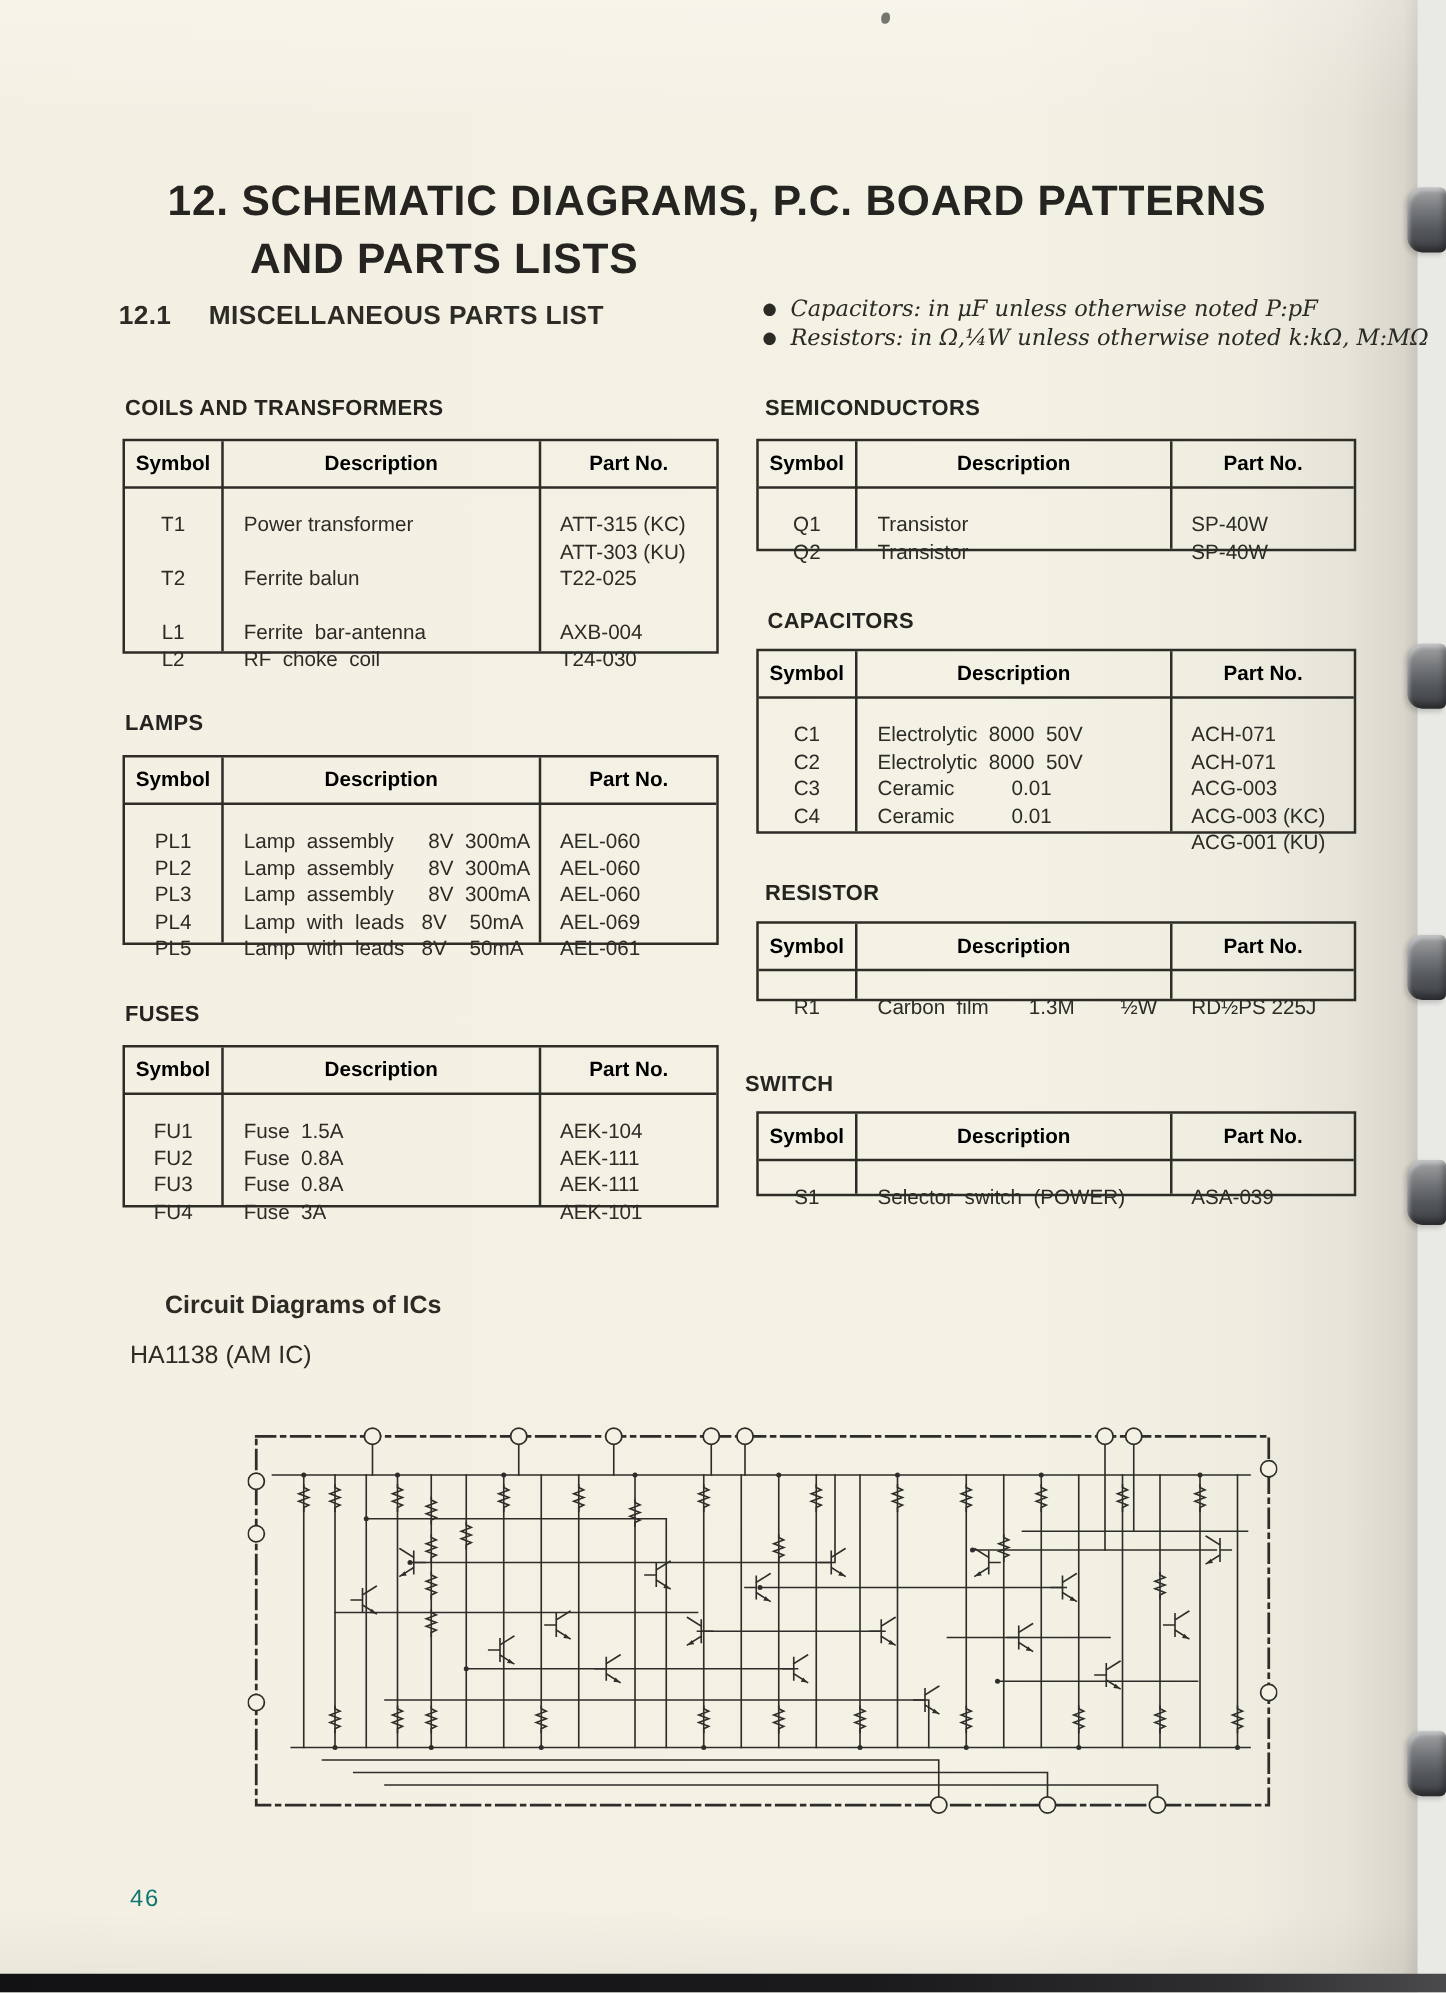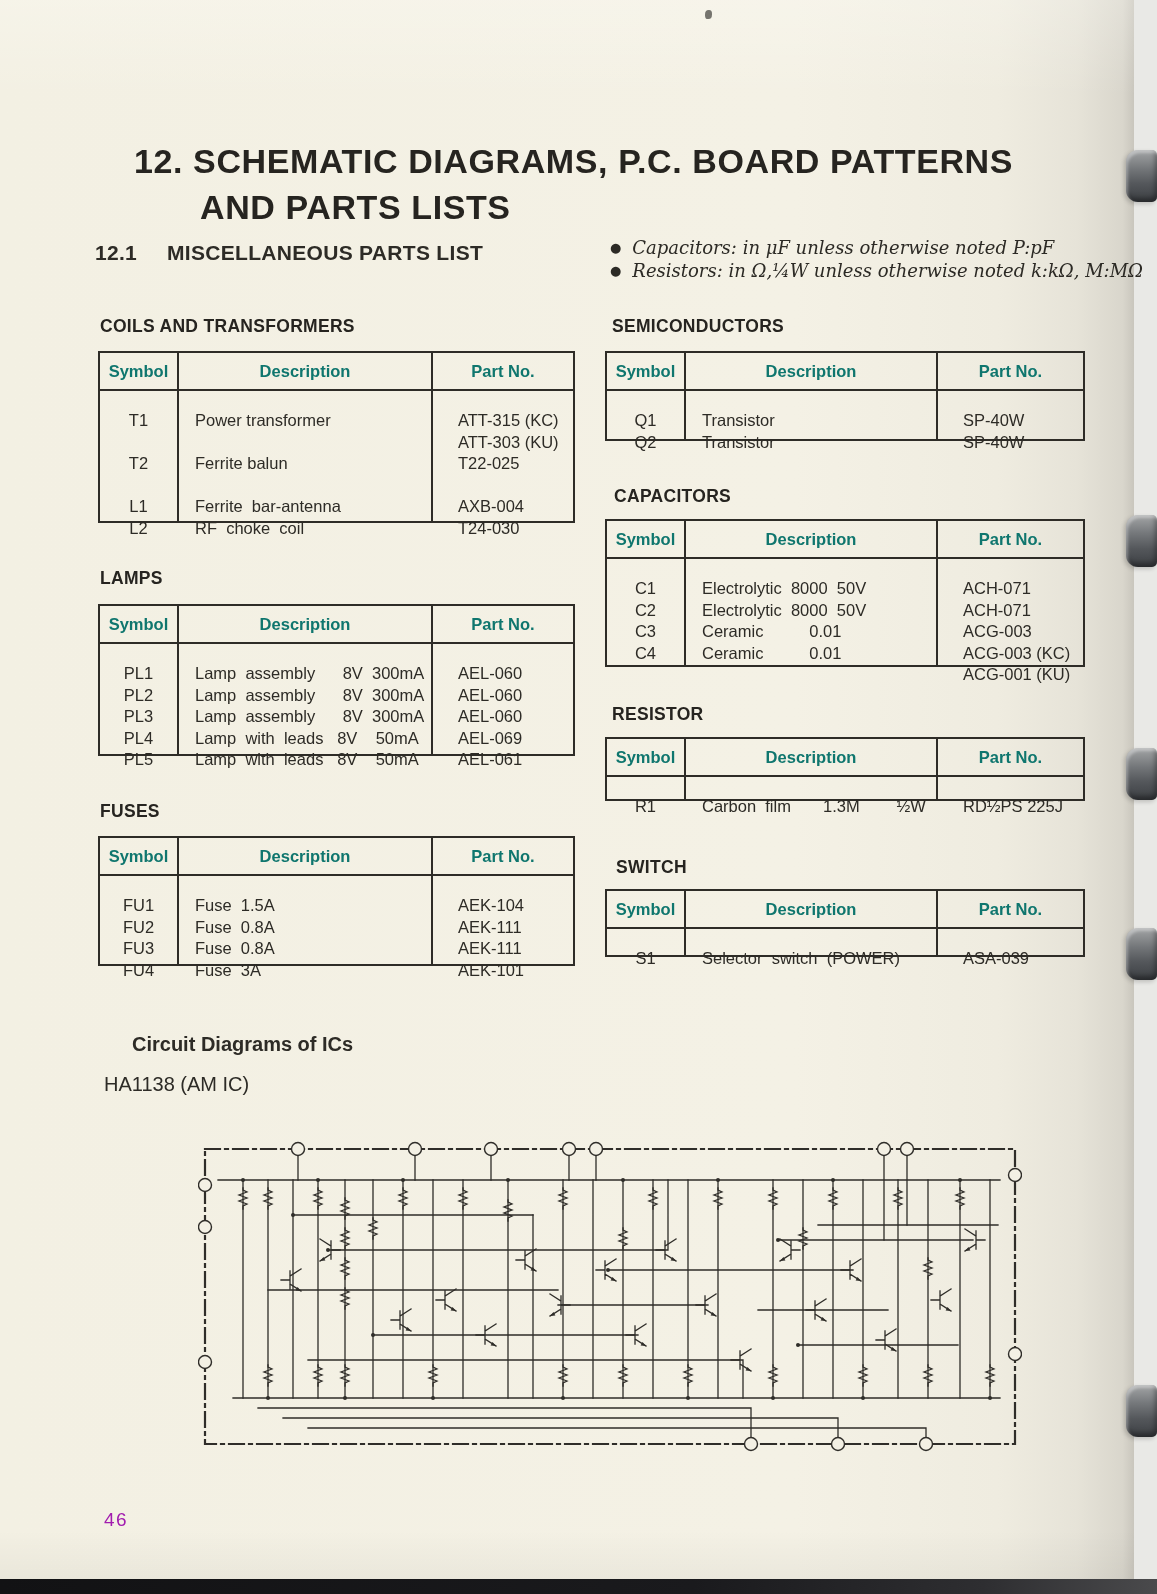--- a/index.html
+++ b/index.html
@@ -46,50 +46,50 @@
   .note .note-item{display:flex;gap:11px;}
   .note .bullet{font-style:normal;font-size:13px;line-height:23px;}
 
   .sec-title{font-size:17.5px;font-weight:bold;letter-spacing:.3px;color:#262420;}
   .h-coils{left:100px;top:316px;}
   .h-lamps{left:100px;top:568px;}
   .h-fuses{left:100px;top:801px;}
   .h-semi{left:612px;top:316px;}
   .h-caps{left:614px;top:486px;}
   .h-res{left:612px;top:704px;}
-  .h-sw{left:616px;top:857px;}
+  .h-sw{left:596px;top:857px;}
 
   .circ-h1{left:108px;top:1033px;font-size:20px;font-weight:bold;margin-left:24px;}
   .circ-h2{left:104px;top:1073px;font-size:20px;font-weight:normal;}
-  .page-num{left:104px;top:1509px;font-size:19px;letter-spacing:1.5px;color:#a21caf;}
+  .page-num{left:104px;top:1509px;font-size:19px;letter-spacing:1.5px;color:#0f766e;}
 
   
   .ptable{
     position:absolute;
     border:2.5px solid #2e2c27;
     --c0:77px;--c2:140px;
     display:flex;flex-direction:column;
     box-sizing:border-box;
   }
   .ptable::before,.ptable::after{
     content:"";position:absolute;top:0;bottom:0;width:1.8px;background:#2e2c27;
   }
   .ptable::before{left:var(--c0);}
   .ptable::after{right:var(--c2);}
   .thead{display:flex;align-items:center;height:36px;border-bottom:2px solid #2e2c27;flex:none;}
-  .th{font-weight:bold;font-size:16.5px;text-align:center;color:#0f766e;}
+  .th{font-weight:bold;font-size:16.5px;text-align:center;color:#000000;}
   .th.c0{width:var(--c0);}
   .th.c1{flex:1;}
   .th.c2{width:var(--c2);}
   .tbody{flex:1;display:flex;flex-direction:column;justify-content:center;padding:5px 0 4px 0;margin-top:14px;}
   .tr{display:flex;align-items:center;height:21.5px;flex:none;}
   .td{font-size:16.5px;white-space:pre;color:#2d2b26;}
   .td.c0{width:var(--c0);text-align:center;}
   .td.c1{flex:1;padding-left:18px;box-sizing:border-box;}
-  .td.c2{width:var(--c2);padding-left:25px;box-sizing:border-box;}
+  .td.c2{width:var(--c2);padding-left:15px;box-sizing:border-box;}
 
   .tbl-coils{left:98px;top:351px;width:477px;height:172px;}
   .tbl-lamps{left:98px;top:604px;width:477px;height:152px;}
   .tbl-fuses{left:98px;top:836px;width:477px;height:130px;}
   .tbl-semi {left:605px;top:351px;width:480px;height:90px;--c2:145px;}
   .tbl-caps {left:605px;top:519px;width:480px;height:148px;--c2:145px;}
   .tbl-res  {left:605px;top:737px;width:480px;height:64px;--c2:145px;}
   .tbl-sw   {left:605px;top:889px;width:480px;height:68px;--c2:145px;}
 
   

